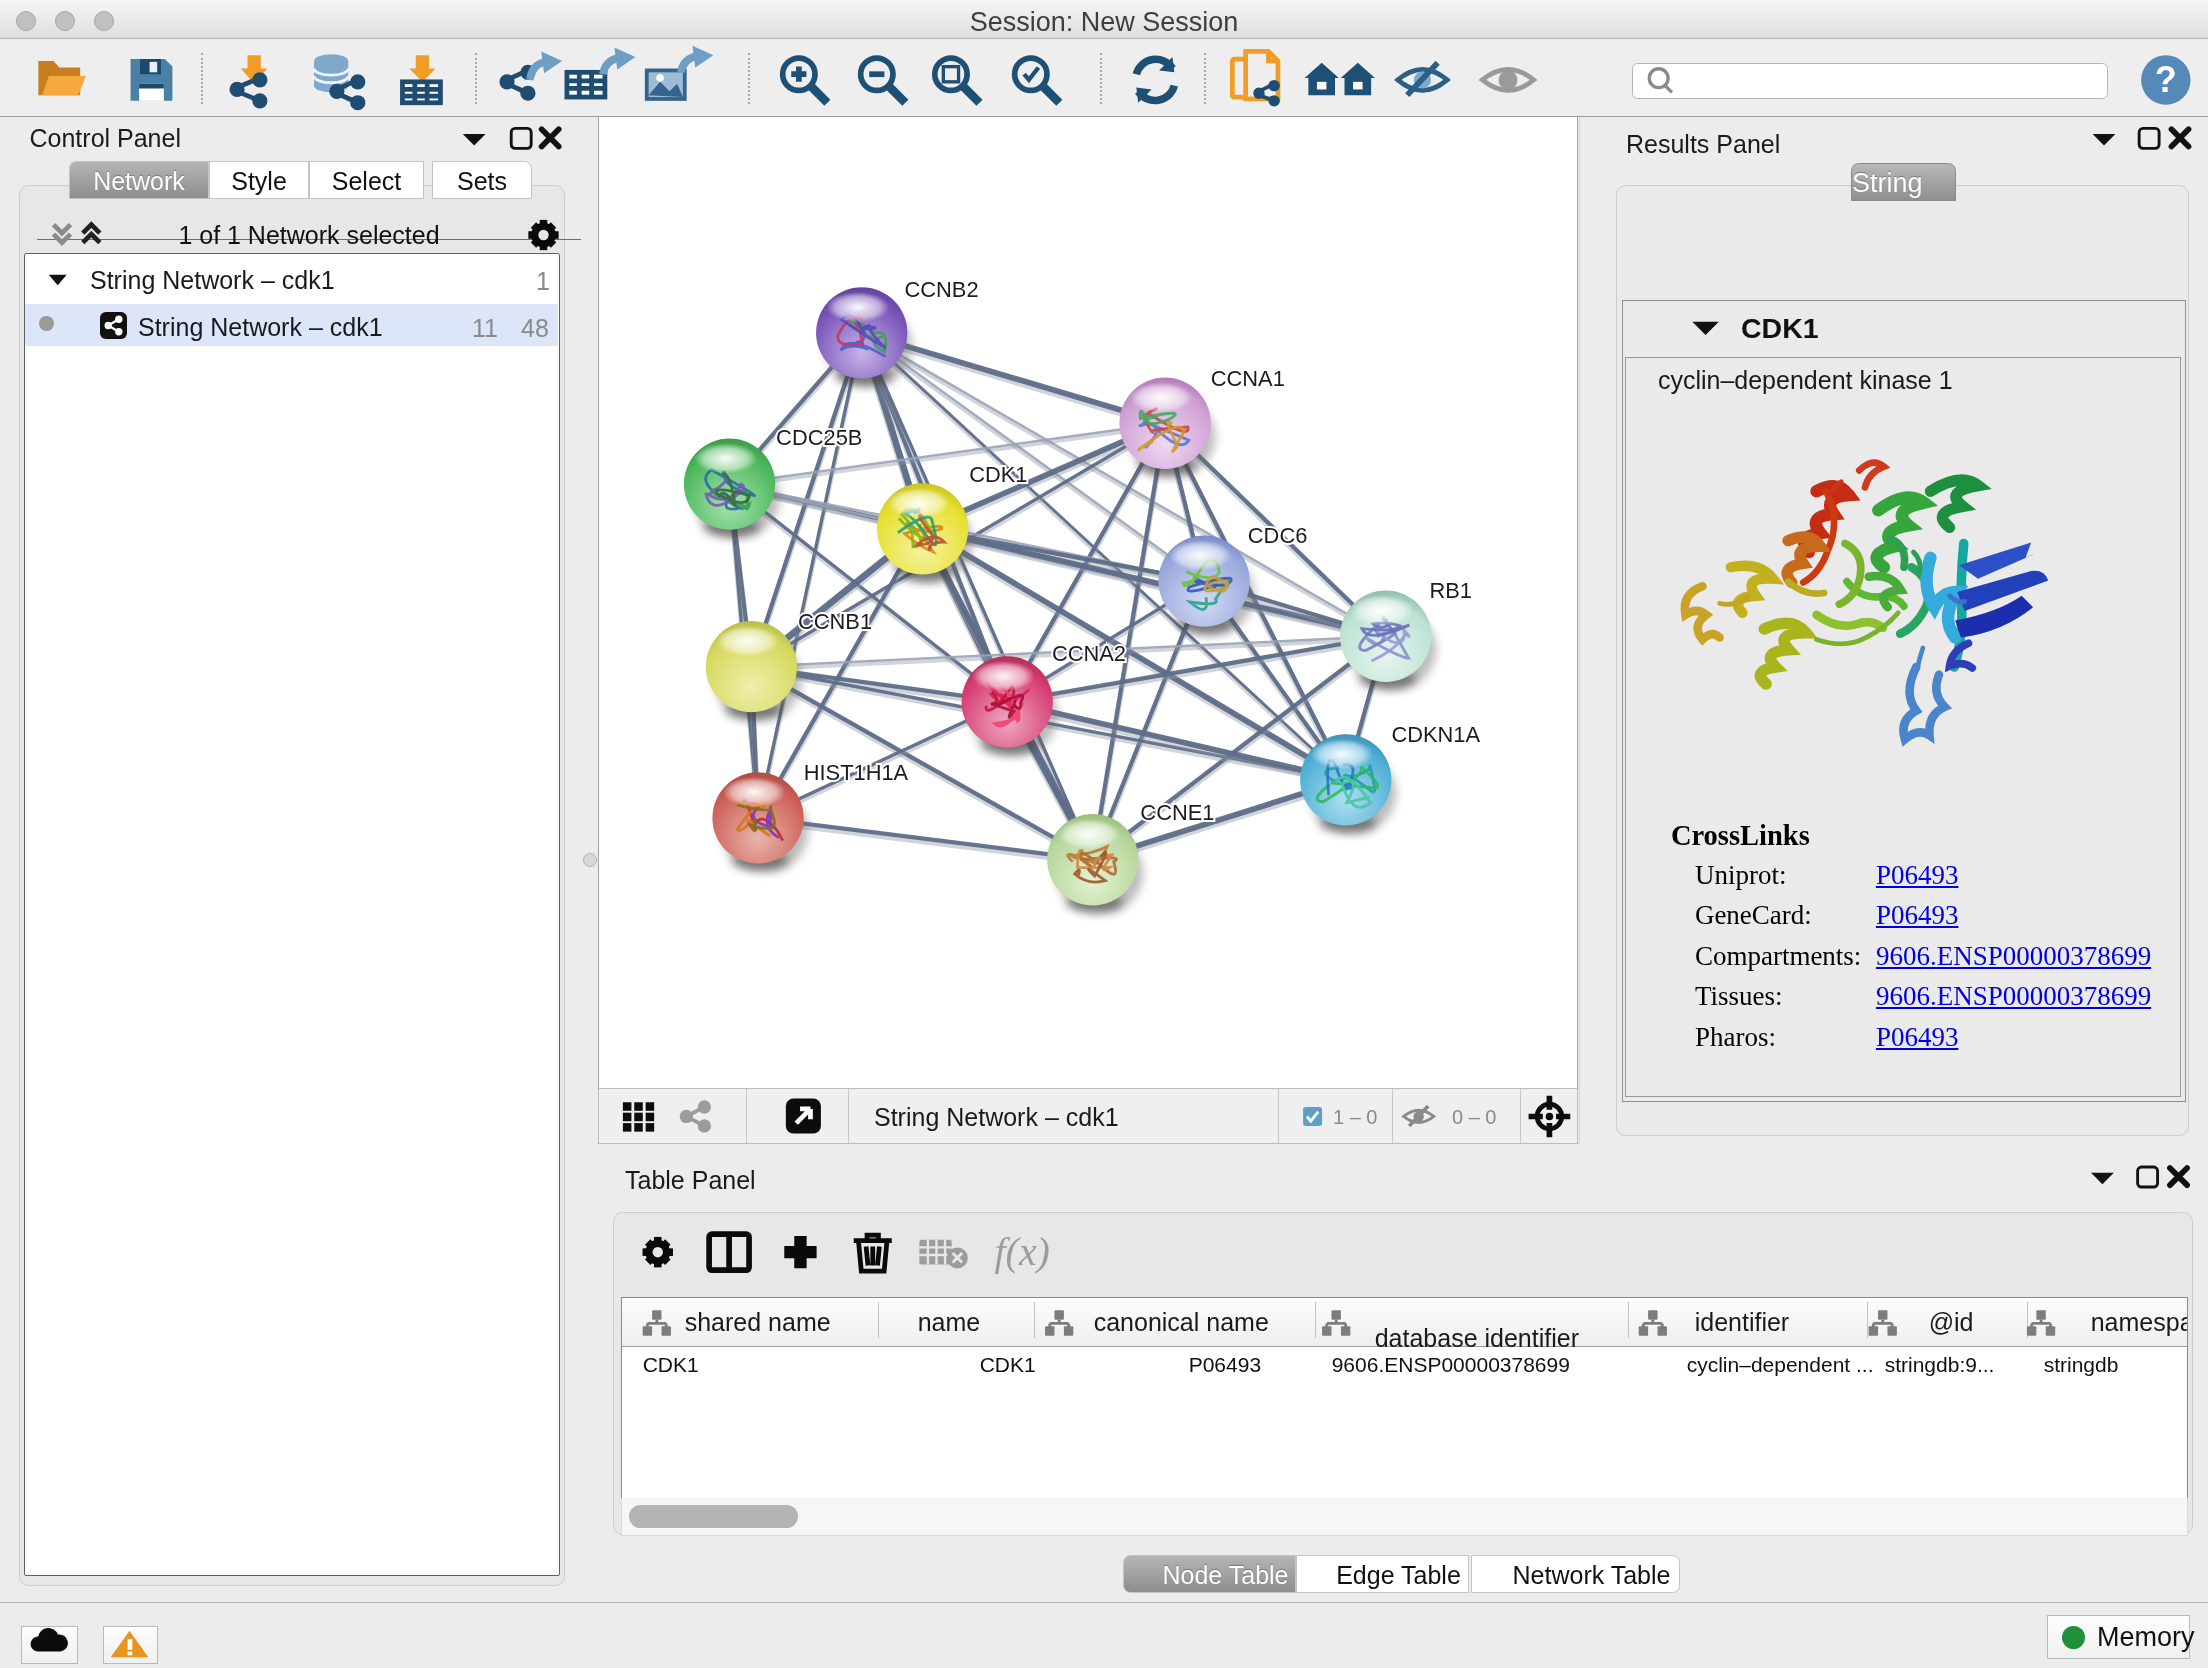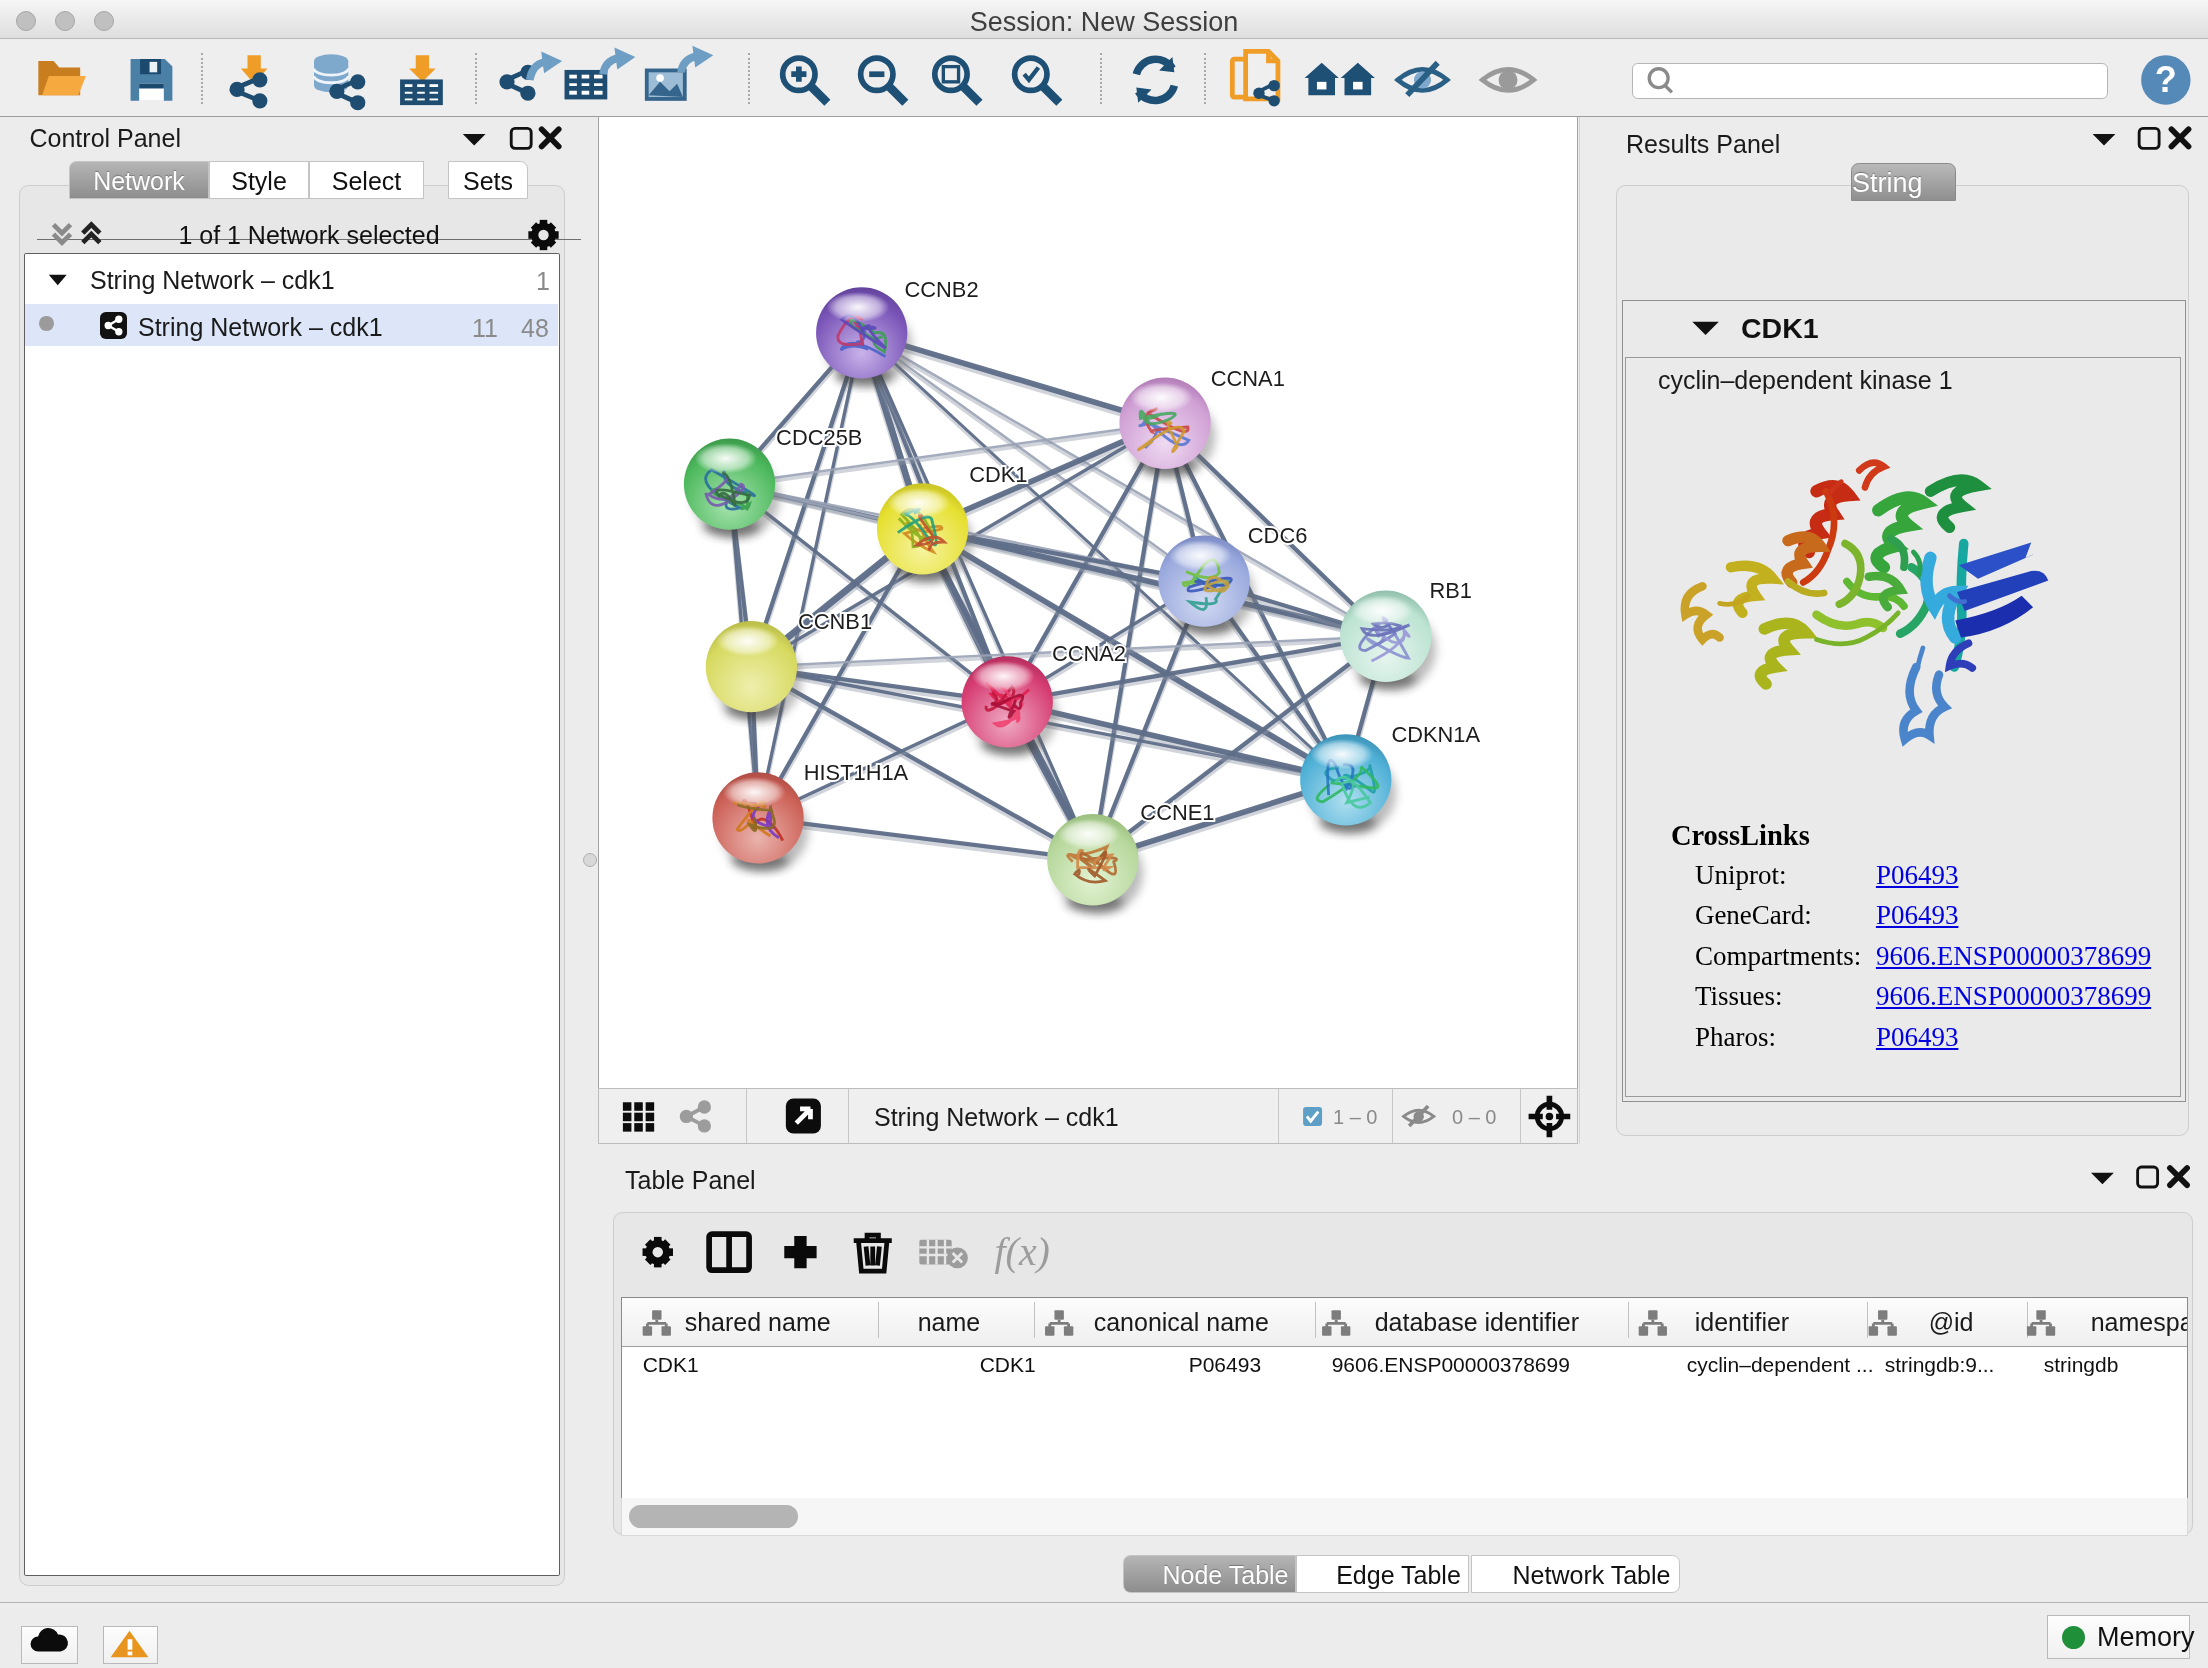--- a/index.html
+++ b/index.html
@@ -223,21 +223,21 @@
   <div class="panel-title" style="position:absolute;left:29.5px;top:6.7px;">Control Panel</div>
   <svg width="594" height="57" style="position:absolute;left:0;top:0;" viewBox="0 0 625 60">
     <path d="M487,18 L511,18 L499,30 Z" fill="#111"></path>
     <rect x="538" y="12" width="21" height="21" rx="4" fill="none" stroke="#111" stroke-width="3"></rect>
     <path d="M570,13 L588,31 M588,13 L570,31" stroke="#111" stroke-width="6" stroke-linecap="round"></path>
   </svg>
   <div id="cp-body"></div>
   <div class="tab tabsel" style="left:69px;width:140px;border-radius:7.6px 0 0 0;">Network</div>
   <div class="tab" style="left:209px;width:100px;">Style</div>
   <div class="tab" style="left:309px;width:115px;">Select</div>
-  <div class="tab" style="left:448px;width:80px;border-radius:0 7.6px 0 0;">Sets</div>
+  <div class="tab" style="left:432px;width:100px;border-radius:0 7.6px 0 0;">Sets</div>
 
   <div style="position:absolute;left:37px;top:83px;width:544px;height:40px;border-bottom:1.9px solid #6e6e6e;">
      <svg width="544" height="53" viewBox="0 0 572 56">
        <g stroke="#8a8a8a" stroke-width="5" fill="none">
          <path d="M16,26 L25,35 L34,26 M16,36 L25,45 L34,36"></path>
        </g>
        <g stroke="#222" stroke-width="5" fill="none">
          <path d="M47,35 L56,26 L65,35 M47,45 L56,36 L65,45"></path>
        </g>
      </svg>
@@ -721,21 +721,21 @@
           <circle cx="14" cy="6" r="11"></circle>
           <path d="M9,1 L19,11 M19,1 L9,11" stroke="#e7e7e7" stroke-width="3"></path>
         </g>
       <text x="400" y="55" font-size="42" font-style="italic" fill="#9c9c9c" font-family="Liberation Serif">f(x)</text>
     </svg>
     <div id="ttable">
       <div id="thead">
         <div class="th" style="left:63px;">shared name</div>
         <div class="th" style="left:296px;">name</div>
         <div class="th" style="left:472px;">canonical name</div>
-        <div class="th" style="left:753px;">database identifier</div>
+        <div class="th" style="left:753px;margin-top:16px;">database identifier</div>
         <div class="th" style="left:1073px;">identifier</div>
         <div class="th" style="left:1307px;">@id</div>
         <div class="th" style="left:1469px;">namespac</div>
         <div class="thsep" style="left:256px;"></div>
         <div class="thsep" style="left:412px;"></div>
         <div class="thsep" style="left:693px;"></div>
         <div class="thsep" style="left:1006px;"></div>
         <div class="thsep" style="left:1245px;"></div>
         <div class="thsep" style="left:1405px;"></div>
         <svg width="1566" height="49" style="position:absolute;left:0;top:0;" viewBox="0 0 1646 52">

